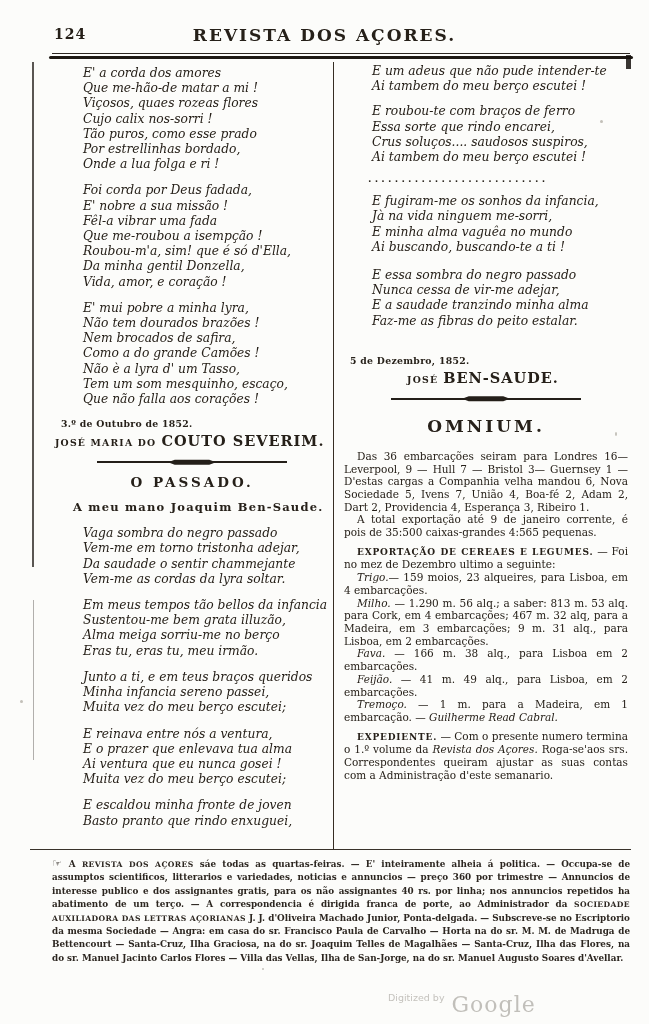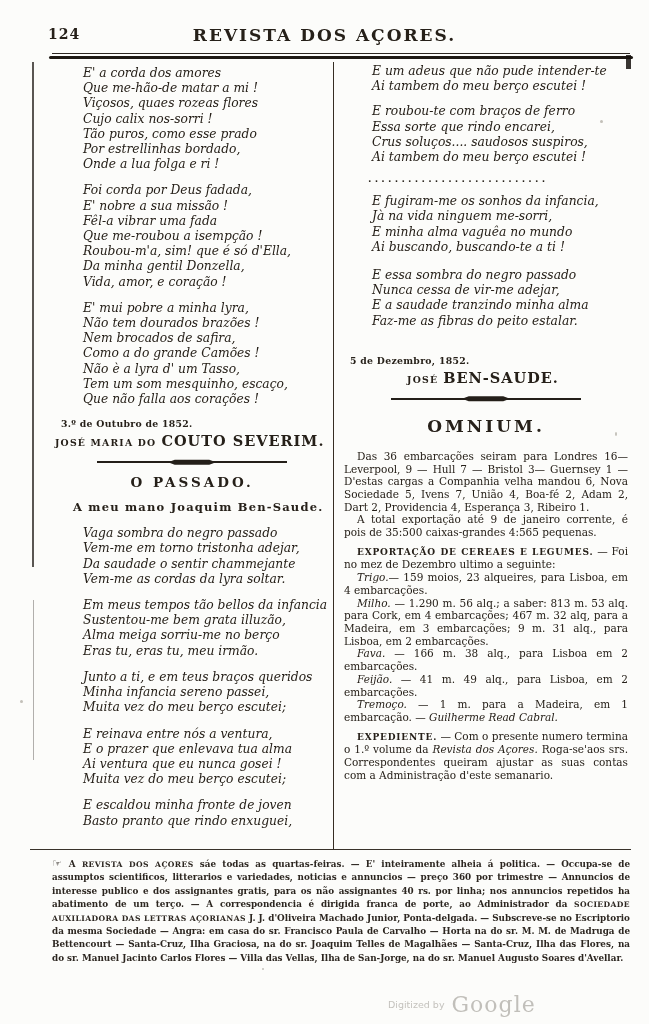--- a/index.html
+++ b/index.html
@@ -5,21 +5,21 @@
   html,body{margin:0;padding:0;}
   body{
     width:649px;height:1024px;position:relative;overflow:hidden;
     background:#fcfcfa;
     font-family:"DejaVu Serif", serif;
     color:#262019;
   }
   .speck{position:absolute;background:#8a8378;border-radius:50%;opacity:.5;}
 
   
-  .page-number{position:absolute;top:26px;left:48px;font-size:14px;font-weight:bold;letter-spacing:1px;text-align:center;}
+  .page-number{position:absolute;top:26px;left:54px;font-size:14px;font-weight:bold;letter-spacing:1px;text-align:center;}
   .page-title{position:absolute;top:25px;left:0;width:649px;text-align:center;font-size:17px;font-weight:bold;letter-spacing:2px;}
   .header-rule-thin{position:absolute;top:53px;left:52px;width:578px;height:1px;background:#2e2822;}
   .header-rule-thick{position:absolute;top:56px;left:49px;width:584px;height:3px;background:#1d1813;border-radius:2px;}
 
   
   .edge-left{position:absolute;left:32px;top:62px;width:2px;height:505px;background:#241f19;opacity:.75;}
   .edge-left2{position:absolute;left:33px;top:600px;width:1px;height:160px;background:#241f19;opacity:.35;}
   .edge-right{position:absolute;left:626px;top:55px;width:5px;height:14px;background:#16120e;opacity:.85;}
 
   
@@ -53,21 +53,21 @@
   .seg-i{font-style:italic;}
 
   
   .bottom-rule{position:absolute;top:849px;left:30px;width:601px;height:1px;background:#39322a;}
   .fineprint{position:absolute;top:857px;left:52px;width:578px;}
   .fineprint .fp-p{margin:0;font-size:8.8px;line-height:13.4px;text-align:justify;font-weight:bold;color:#2c2620;}
   .seg-sc{font-size:7.6px;letter-spacing:.4px;}
   .seg-manicule{font-family:"DejaVu Sans", sans-serif;font-size:11px;}
 
   
-  .watermark{position:absolute;top:992px;left:388px;display:flex;align-items:center;gap:7px;}
+  .watermark{position:absolute;top:992px;left:388px;display:flex;align-items:flex-start;gap:7px;}
   .wm-small{font-family:"DejaVu Sans", sans-serif;font-size:9.5px;color:#c4c2bd;}
   .wm-logo{font-family:"DejaVu Serif", serif;font-size:22px;color:#c1bfba;letter-spacing:1px;}
 </style>
 </head>
 <body>
 
 <div>
 
   <div class="page-number">124</div>
   <div class="page-title">REVISTA DOS AÇORES.</div>

